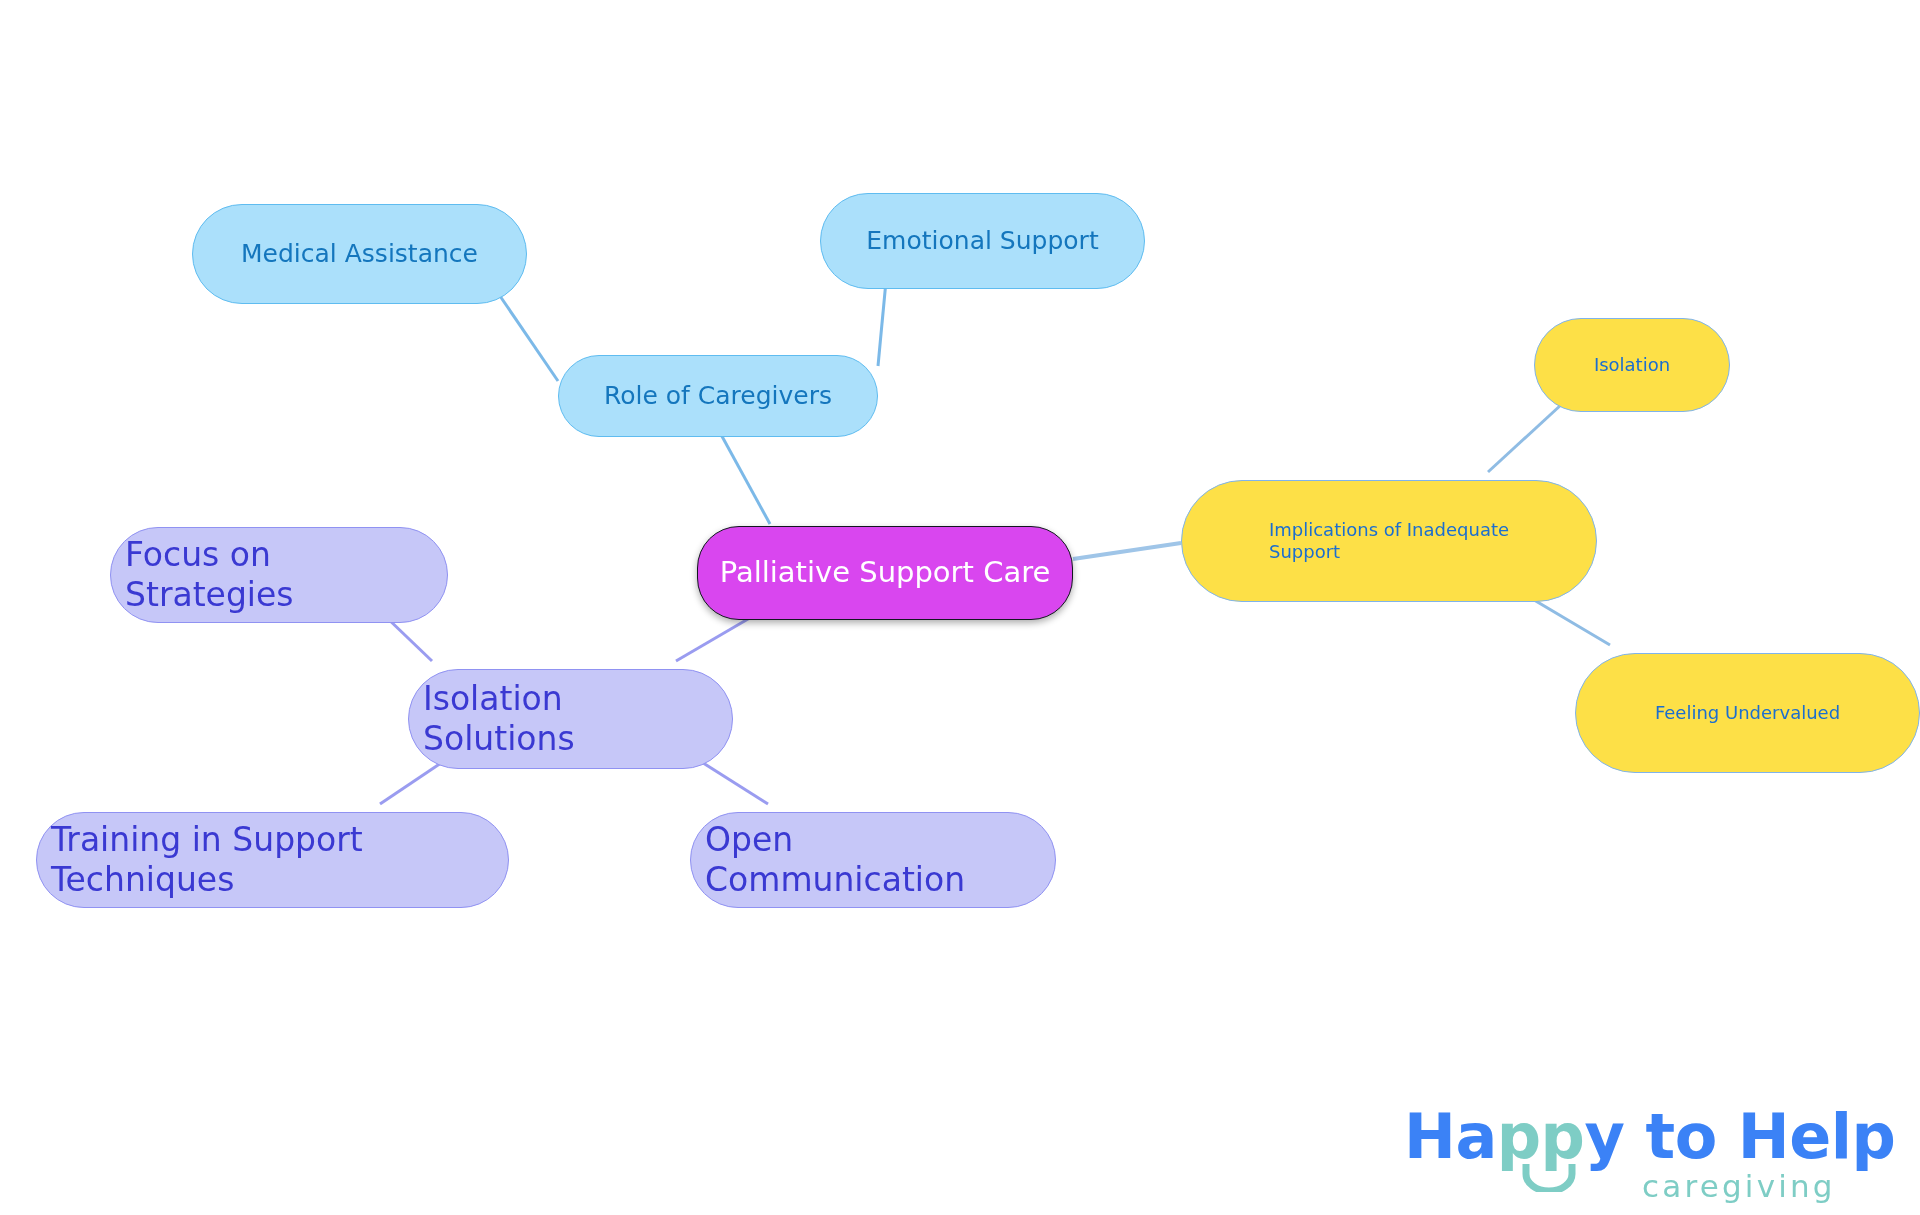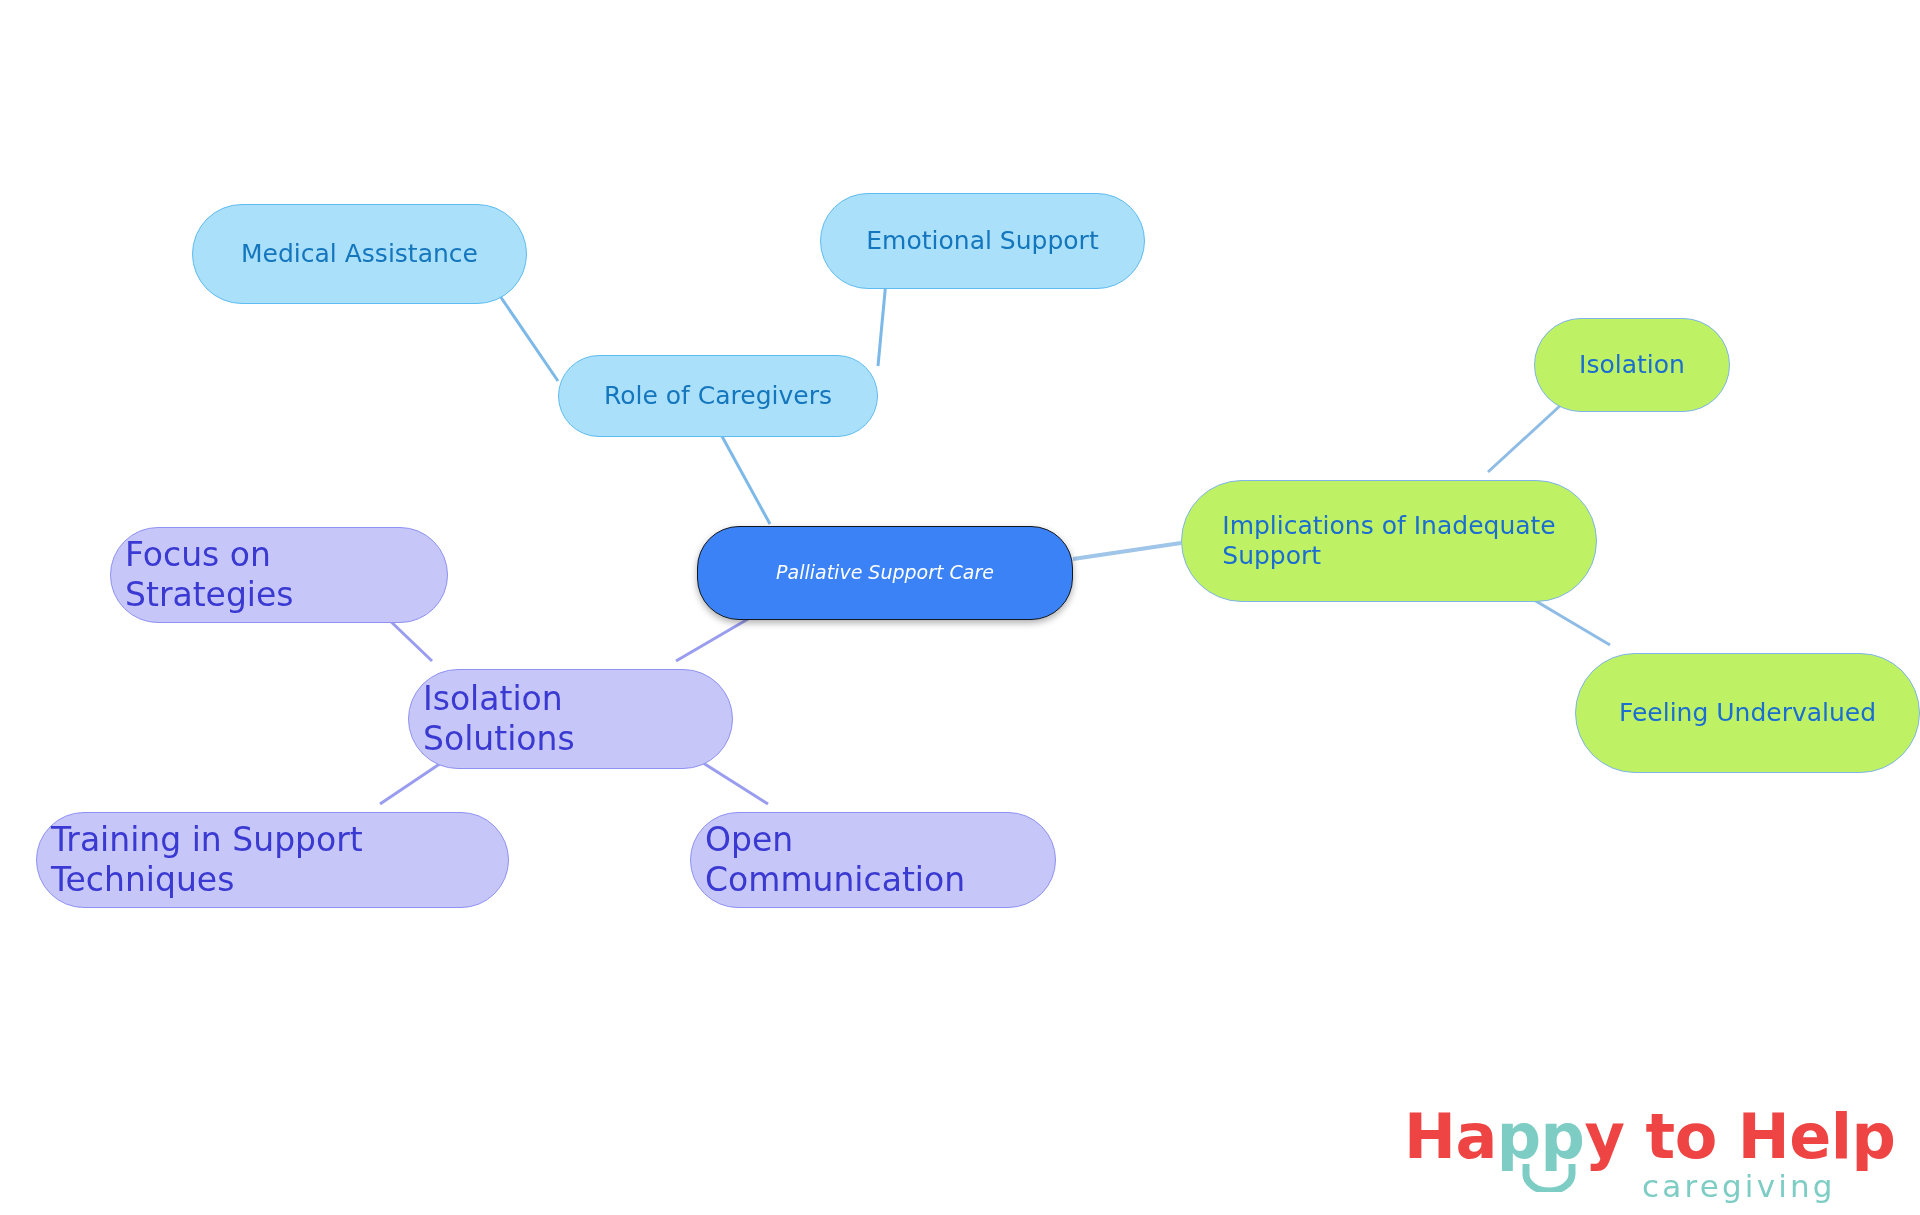--- a/index.html
+++ b/index.html
@@ -45,43 +45,42 @@
     margin-top: 8px;
   }
 
   .node-label {
     display: block;
     white-space: pre-line;
   }
 
   
   .node.central {
-    background: #3b82f6;
+    background: #d946ef;
     border-color: #12161f;
     color: #ffffff;
-    font-size: 19px;
+    font-size: 29px;
     box-shadow: 0 3px 7px rgba(0,0,0,0.32);
     border-radius: 42px;
-    font-style: italic;
   }
 
   
   .node.blue-a {
     background: #abe0fb;
     border-color: #5fbcf0;
     color: #1476bd;
     font-size: 25px;
   }
 
   
   .node.blue-b {
-    background: #bef264;
+    background: #fde047;
     border-color: #7fb4ec;
     color: #1b6ed0;
-    font-size: 25px;
+    font-size: 18px;
   }
 
   
   .node.purple {
     background: #c6c7f8;
     border-color: #9092f2;
     color: #3a39d2;
     font-size: 33px;
   }
 
@@ -97,21 +96,21 @@
     position: absolute;
     left: 0;
     top: 0;
     font-size: 62px;
     font-weight: bold;
     letter-spacing: -0.5px;
     line-height: 1;
     white-space: nowrap;
     font-family: "DejaVu Sans", "Liberation Sans", sans-serif;
   }
-  #logo .coral { color: #ef4444; }
+  #logo .coral { color: #3b82f6; }
   #logo .teal  { color: #7ecdc5; }
   #logo .smile {
     position: absolute;
     left: 118px;
     top: 56px;
     width: 54px;
     height: 30px;
   }
   #logo .tagline {
     position: absolute;

